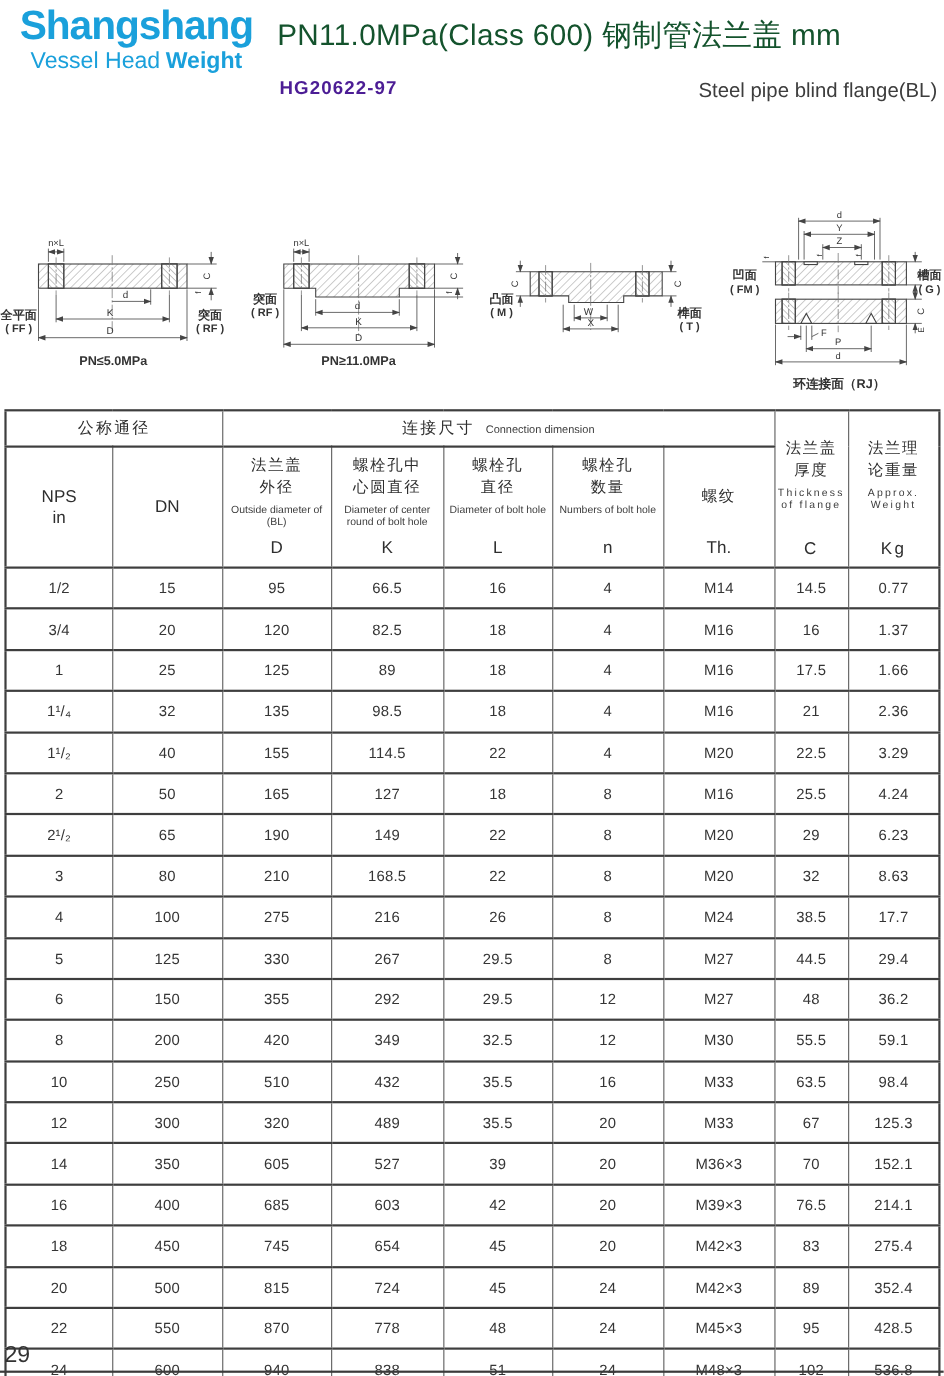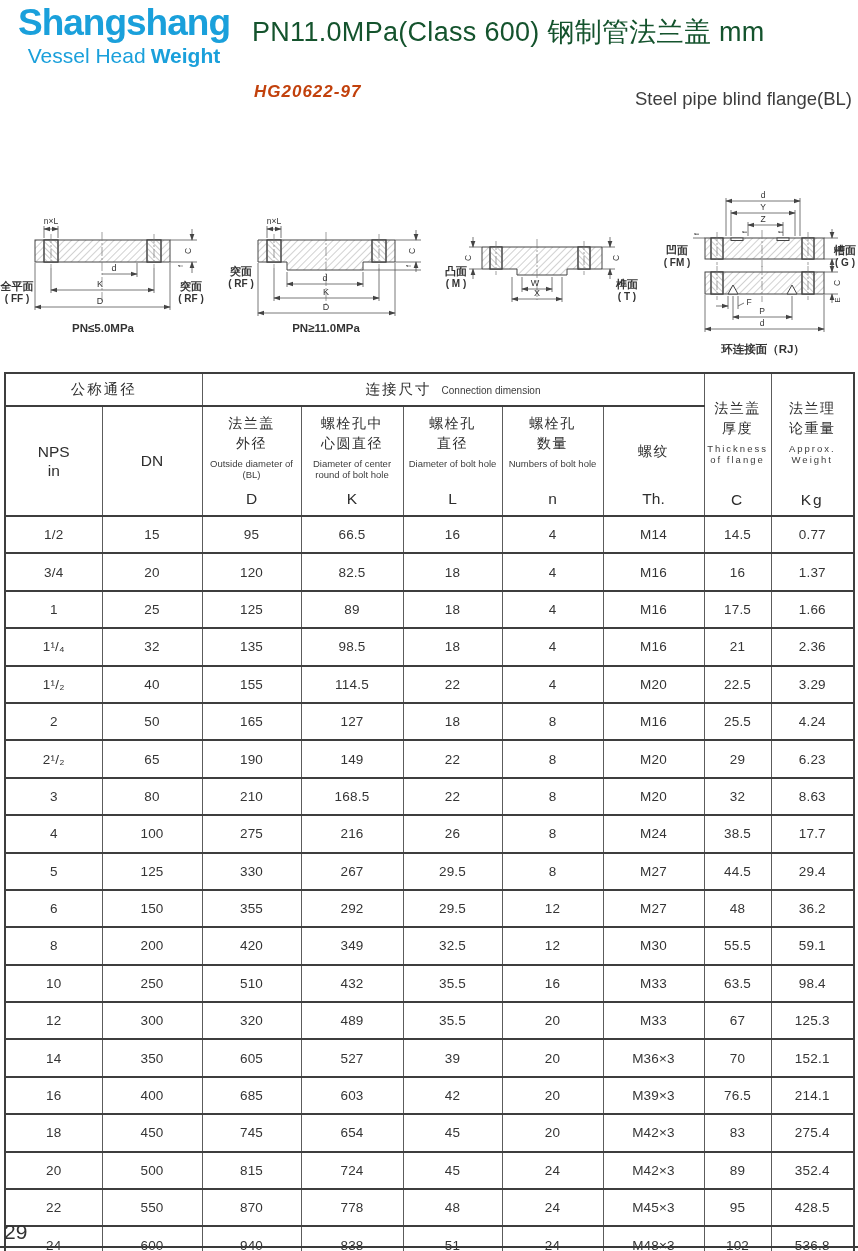--- a/index.html
+++ b/index.html
@@ -7,22 +7,22 @@
     width:858px;height:1251px;position:relative;overflow:hidden;
     background:#ffffff;font-family:"Liberation Sans","DejaVu Sans",sans-serif;
     color:#333;
   }
   
   .logo-block{position:absolute;left:8px;top:4px;width:232px;text-align:center;}
   .logo-name{font-size:37px;font-weight:bold;color:#1aa0db;letter-spacing:-1px;line-height:1.05;}
   .logo-tagline{font-size:21px;color:#1aa0db;letter-spacing:0px;margin-top:1px;}
   .logo-tagline .bold{font-weight:bold;margin-left:5px;}
   .page-title{position:absolute;left:252px;top:14px;width:600px;font-size:27px;color:#14532d;letter-spacing:0.3px;white-space:nowrap;}
-  .standard-code{position:absolute;left:254px;top:82px;font-size:17px;font-weight:bold;font-style:italic;color:#c2410c;letter-spacing:1px;}
-  .subtitle-en{position:absolute;right:6px;top:88px;font-size:18.5px;color:#3d3d3d;margin-left:24px;}
+  .standard-code{position:absolute;left:254px;top:70px;font-size:17px;font-weight:bold;color:#4c1d95;letter-spacing:1px;}
+  .subtitle-en{position:absolute;right:6px;top:71px;font-size:18.5px;color:#3d3d3d;margin-left:24px;}
   
   .diagrams{position:absolute;left:0;top:185px;width:858px;height:180px;}
   svg text{fill:#333;}
   
   .spec-table-wrap{position:absolute;left:4px;top:372px;width:850px;}
   table.spec{border-collapse:collapse;table-layout:fixed;width:849px;}
   table.spec th,table.spec td{
     border-left:1px solid #5c5c5c;border-right:1px solid #5c5c5c;
     border-top:2px solid #3e3e3e;border-bottom:2px solid #3e3e3e;
     padding:0;text-align:center;vertical-align:middle;font-weight:normal;

